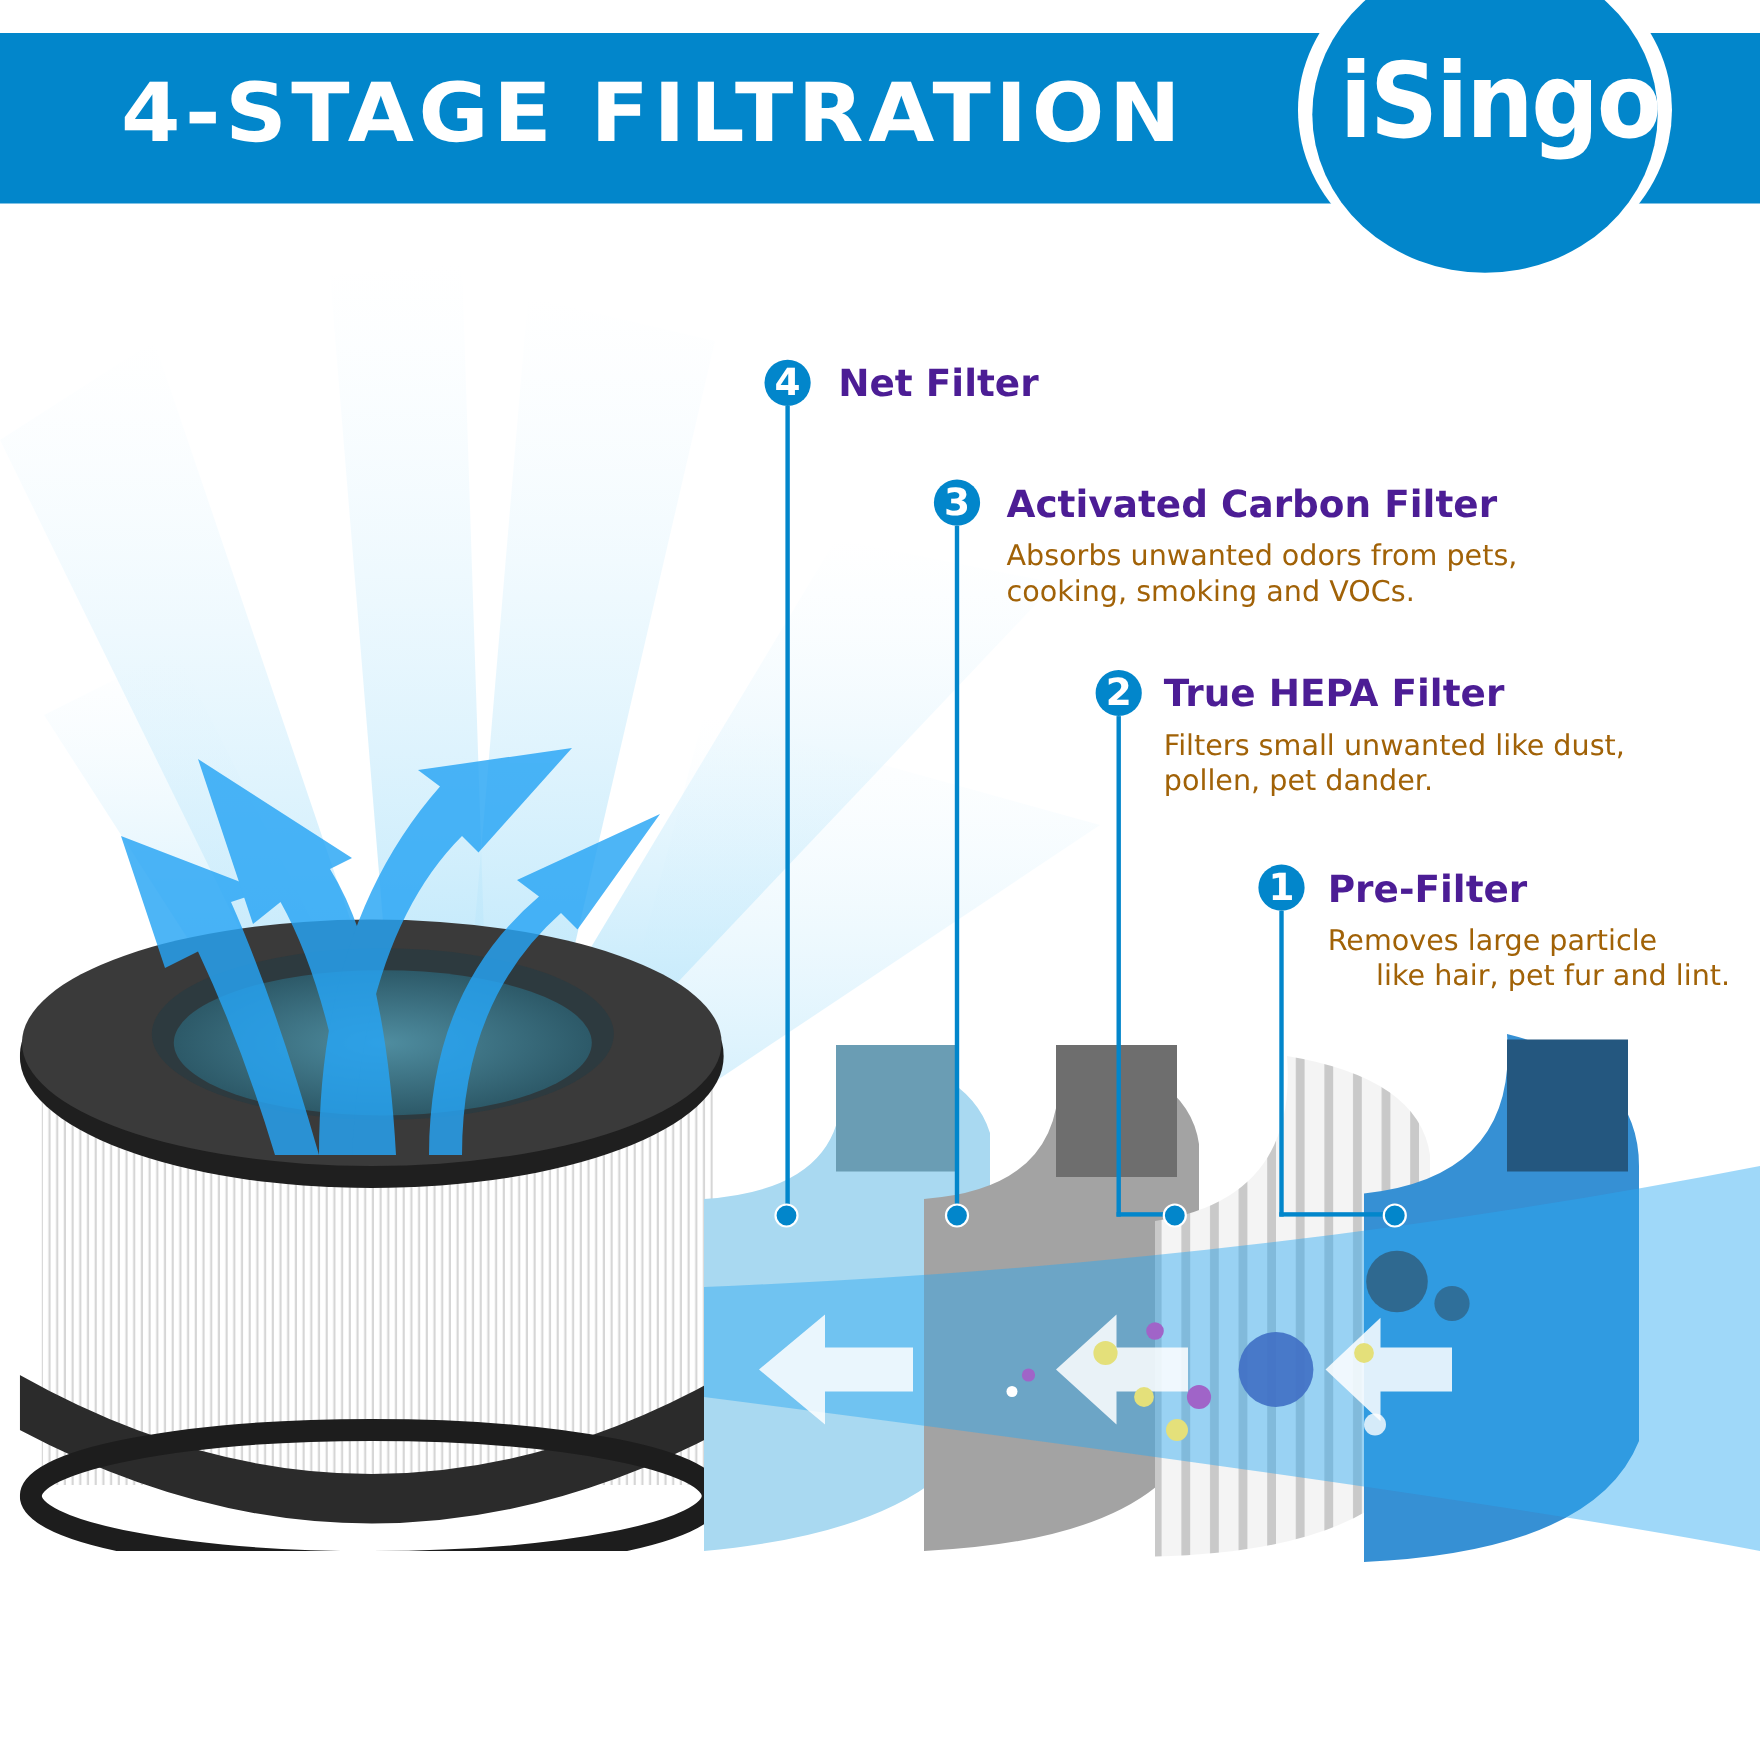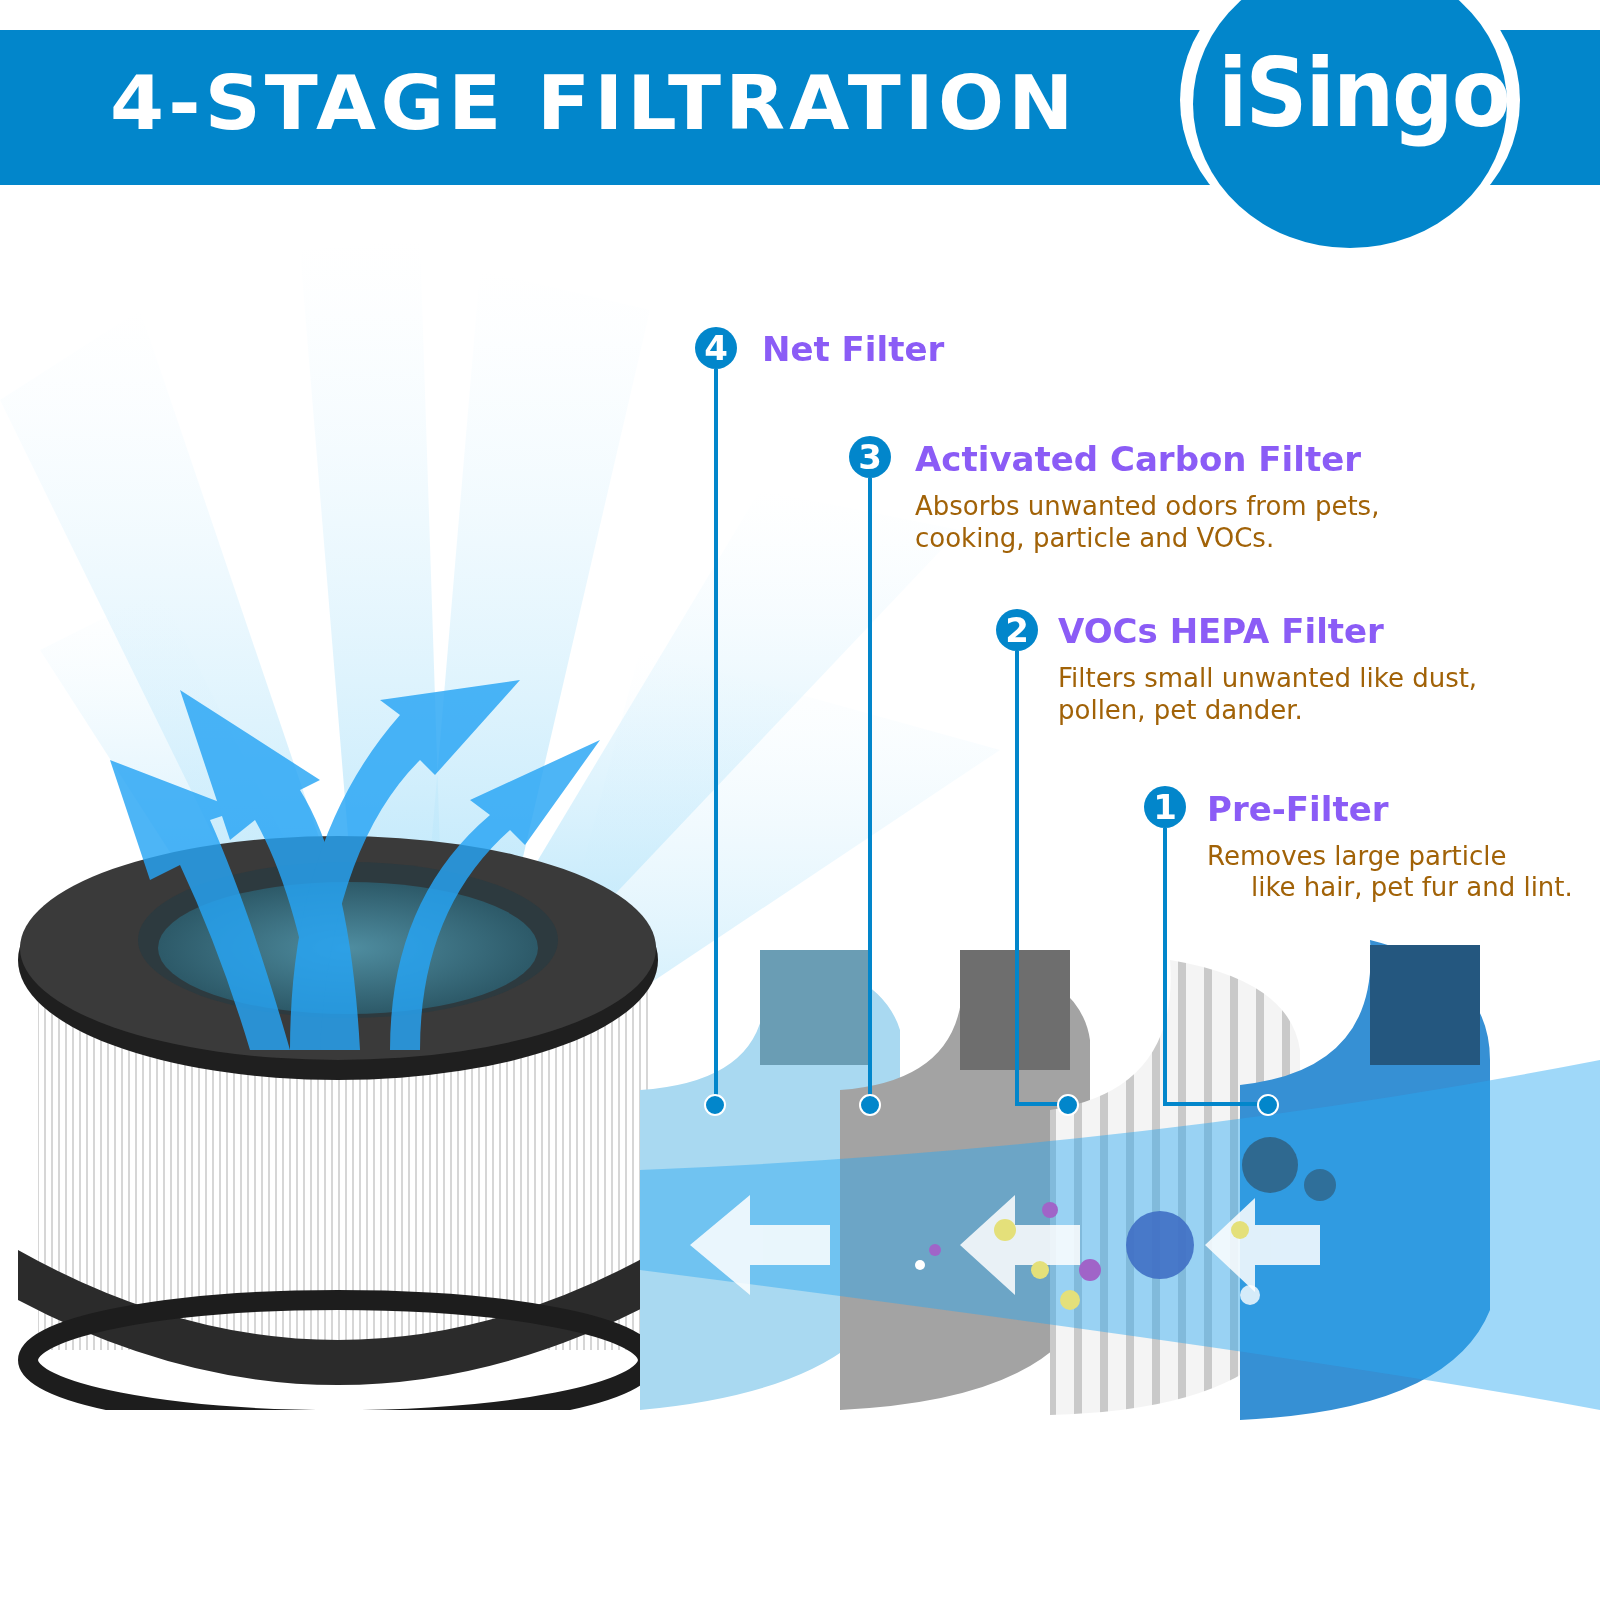--- a/index.html
+++ b/index.html
@@ -17,21 +17,21 @@
   .rays { left:0; top:230px; width:1000px; height:800px; }
 
   
   .filter { left:18px; top:830px; width:640px; height:580px; }
 
   
   .layers { left:640px; top:940px; width:960px; height:500px; }
 
   
   .num-badge { width:42px; height:42px; border-radius:50%; background:#0286cb; color:#ffffff; font-weight:bold; font-size:34px; line-height:42px; text-align:center; font-family:"DejaVu Sans", sans-serif; }
-  .callout-title { font-weight:bold; font-size:34px; color:#8b5cf6; line-height:1; white-space:nowrap; font-family:"DejaVu Sans", sans-serif; }
+  .callout-title { font-weight:bold; font-size:34px; color:#4c1d95; line-height:1; white-space:nowrap; font-family:"DejaVu Sans", sans-serif; }
   .callout-desc { font-size:26px; color:#a16207; line-height:32px; white-space:nowrap; font-family:"DejaVu Sans", sans-serif; }
   .vline { width:4px; background:#0286cb; }
   .hline { height:4px; background:#0286cb; }
   .dot { width:18px; height:18px; border-radius:50%; background:#0286cb; border:2px solid #ffffff; }
 </style>
 </head>
 <body>
 
 <div class="abs banner"></div>
 <div class="abs banner-title">4-STAGE FILTRATION</div>
@@ -131,26 +131,26 @@
 </svg>
 
 <div class="abs num-badge" style="left:695px;top:327px;">4</div>
 <div class="abs callout-title" style="left:762px;top:332px;">Net Filter</div>
 <div class="abs vline" style="left:714px;top:369px;height:735px;"></div>
 <div class="abs dot" style="left:704px;top:1094px;"></div>
 
 <div class="abs num-badge" style="left:849px;top:436px;">3</div>
 <div class="abs callout-title" style="left:915px;top:442px;">Activated Carbon Filter</div>
 <div class="abs callout-desc" style="left:915px;top:490px;">Absorbs unwanted odors from pets,</div>
-<div class="abs callout-desc" style="left:915px;top:522px;">cooking, particle and VOCs.</div>
+<div class="abs callout-desc" style="left:915px;top:522px;">cooking, smoking and VOCs.</div>
 <div class="abs vline" style="left:868px;top:478px;height:626px;"></div>
 <div class="abs dot" style="left:859px;top:1094px;"></div>
 
 <div class="abs num-badge" style="left:996px;top:609px;">2</div>
-<div class="abs callout-title" style="left:1058px;top:614px;">VOCs HEPA Filter</div>
+<div class="abs callout-title" style="left:1058px;top:614px;">True HEPA Filter</div>
 <div class="abs callout-desc" style="left:1058px;top:662px;">Filters small unwanted like dust,</div>
 <div class="abs callout-desc" style="left:1058px;top:694px;">pollen, pet dander.</div>
 <div class="abs vline" style="left:1015px;top:651px;height:455px;"></div>
 <div class="abs hline" style="left:1015px;top:1102px;width:50px;"></div>
 <div class="abs dot" style="left:1057px;top:1094px;"></div>
 
 <div class="abs num-badge" style="left:1144px;top:786px;">1</div>
 <div class="abs callout-title" style="left:1207px;top:792px;">Pre-Filter</div>
 <div class="abs callout-desc" style="left:1207px;top:840px;">Removes large particle</div>
 <div class="abs callout-desc" style="left:1207px;top:871px;margin-left:44px;">like hair, pet fur and lint.</div>

